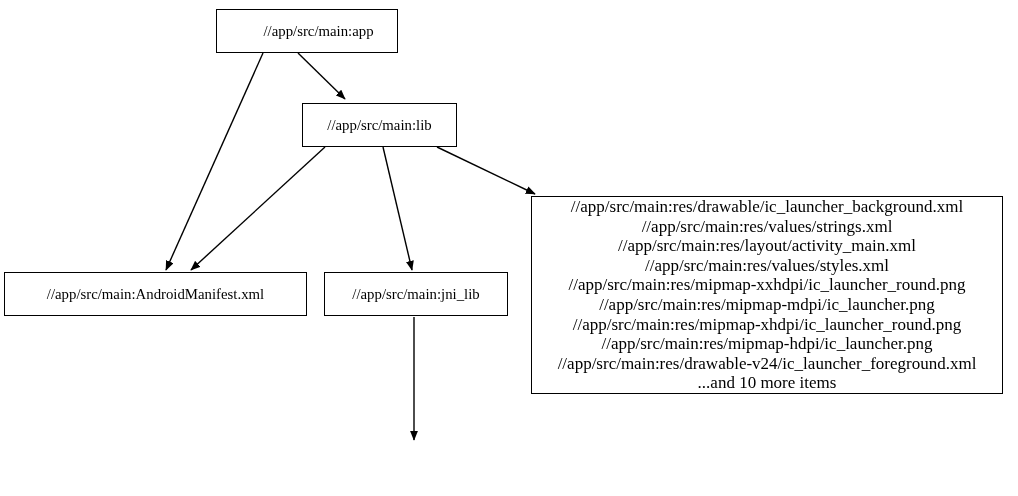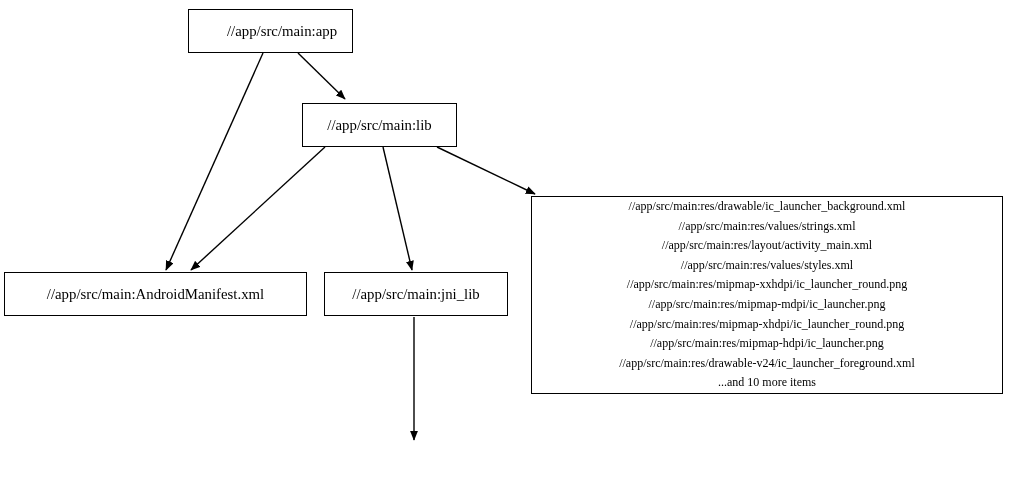--- a/index.html
+++ b/index.html
@@ -40,21 +40,21 @@
     z-index: 2;
   }
   .node-label {
     display: block;
     width: 100%;
     text-align: center;
   }
   .node-multiline {
     white-space: pre;
     line-height: 19.6px;
-    font-size: 12px;
+    font-size: 17px;
   }
 </style>
 </head>
 <body>
 
 <div id="graph-canvas">
 
   <svg id="edge-layer" width="1018" height="496" viewBox="0 0 1018 496" xmlns="http://www.w3.org/2000/svg">
     <defs>
       <marker id="arrowhead" markerWidth="10" markerHeight="8" refX="9.2" refY="4" orient="auto" markerUnits="userSpaceOnUse">
@@ -80,21 +80,21 @@
 
     <g>
       <line x1="437" y1="147" x2="535" y2="194" stroke="#000000" stroke-width="1.4" marker-end="url(#arrowhead)"></line>
     </g>
 
     <g>
       <line x1="414" y1="317" x2="414" y2="440" stroke="#000000" stroke-width="1.4" marker-end="url(#arrowhead)"></line>
     </g>
   </svg>
 
-  <div class="node" style="left:188px; top:9px; width:165px; height:44px;padding-left:23px;">
+  <div class="node" style="left:216px; top:9px; width:182px; height:44px;padding-left:23px;">
     <span class="node-label">//app/src/main:app</span>
   </div>
 
   <div class="node" style="left:302px; top:103px; width:155px; height:44px;justify-content:center;">
     <span class="node-label">//app/src/main:lib</span>
   </div>
 
   <div class="node" style="left:324px; top:272px; width:184px; height:44px;">
     <span class="node-label">//app/src/main:jni_lib</span>
   </div>

